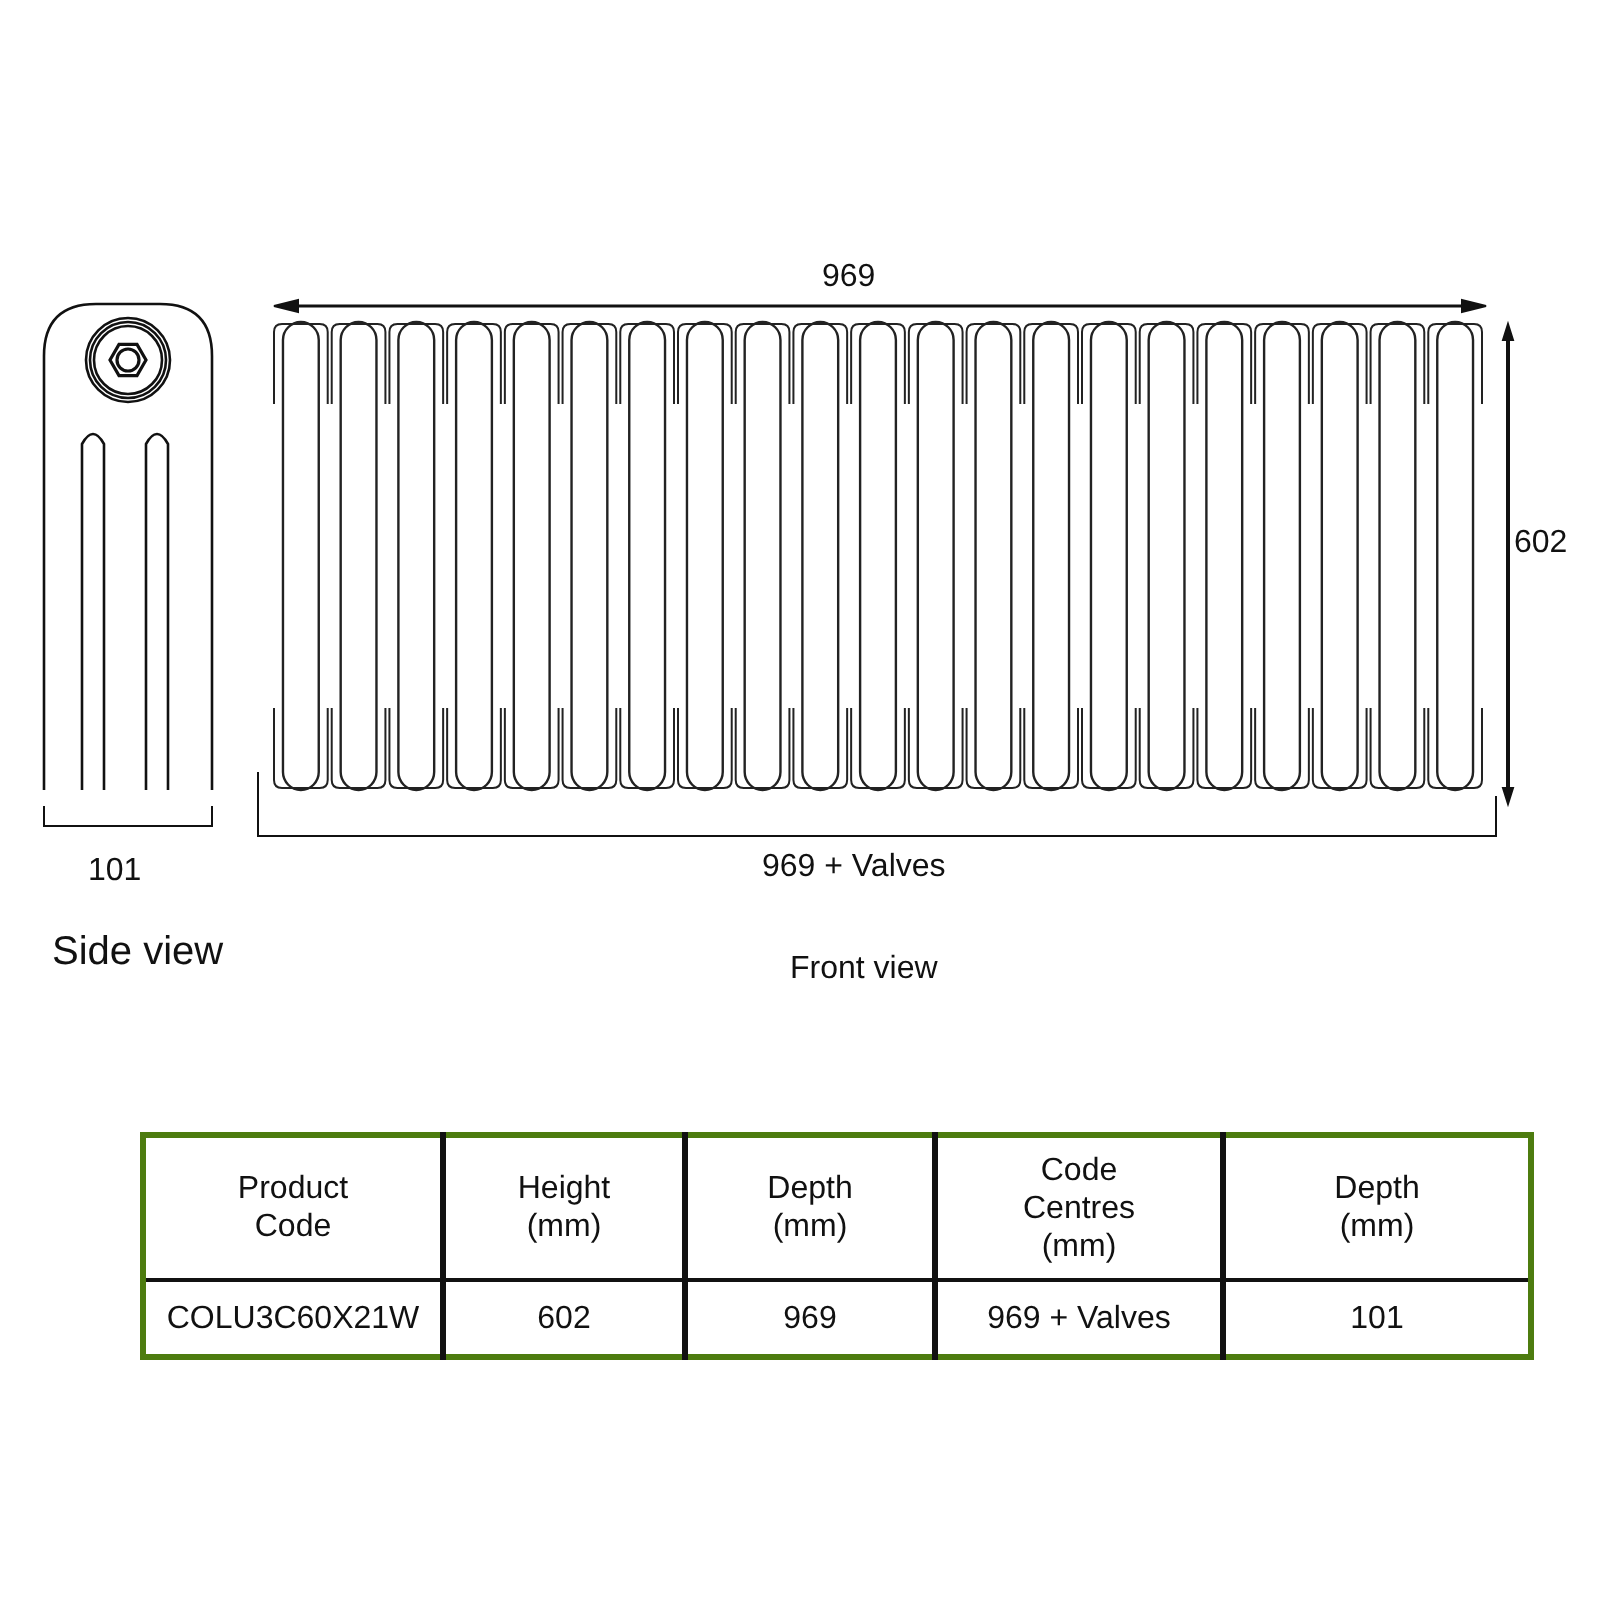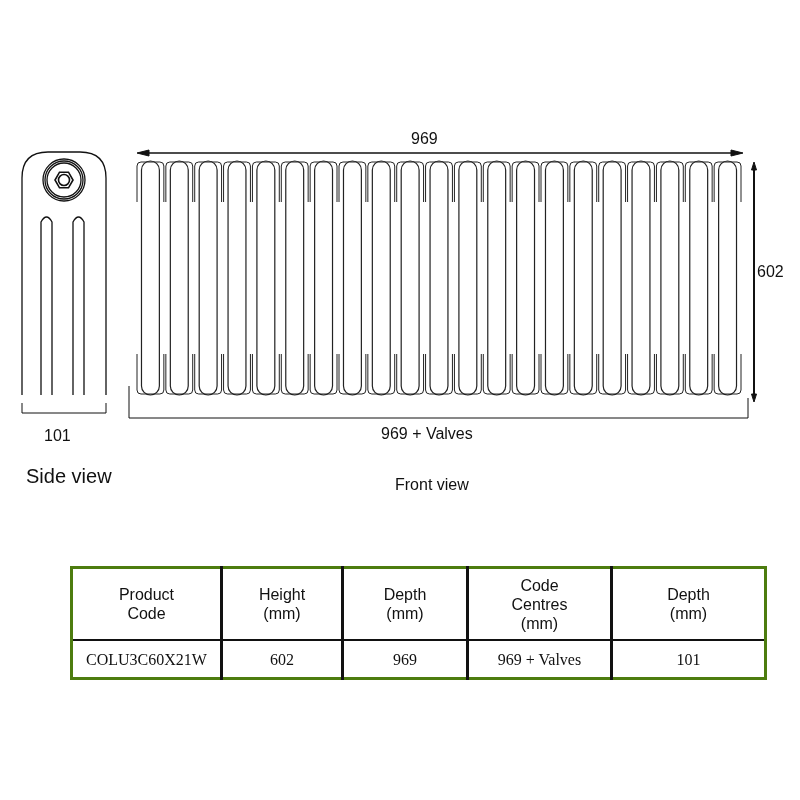--- a/index.html
+++ b/index.html
@@ -5,21 +5,21 @@
   html, body { margin: 0; padding: 0; background: #ffffff; }
   body { width: 800px; height: 800px; position: relative; overflow: hidden;
          font-family: "Liberation Sans", "DejaVu Sans", sans-serif; color: #111; }
   .lbl { position: absolute; font-size: 15px; color: #111; white-space: nowrap; }
   svg.draw { position: absolute; left: 0; top: 0; }
   table.spec { position: absolute; left: 70px; top: 566px; width: 694px; border-collapse: collapse;
                border: 3px solid #4d7c0f; table-layout: fixed; }
   table.spec th, table.spec td { border: 2px solid #111; text-align: center; font-weight: normal;
                font-size: 16px; line-height: 19px; padding: 0; color: #111; }
   table.spec th { height: 70px; white-space: pre-line; vertical-align: middle; }
-  table.spec td { height: 36px; font-family: Liberation Serif, serif; }
+  table.spec td { height: 36px; }
   table.spec .thick-r { border-right: 3px solid #111; }
 </style>
 </head>
 <body>
 
 <svg class="draw" width="800" height="800" viewBox="0 0 800 800">
 
   <g fill="none" stroke="#111" stroke-width="1.3">
 
     <path d="M22,395 L22,178 Q22,152 48,152 L80,152 Q106,152 106,178 L106,395"></path>

